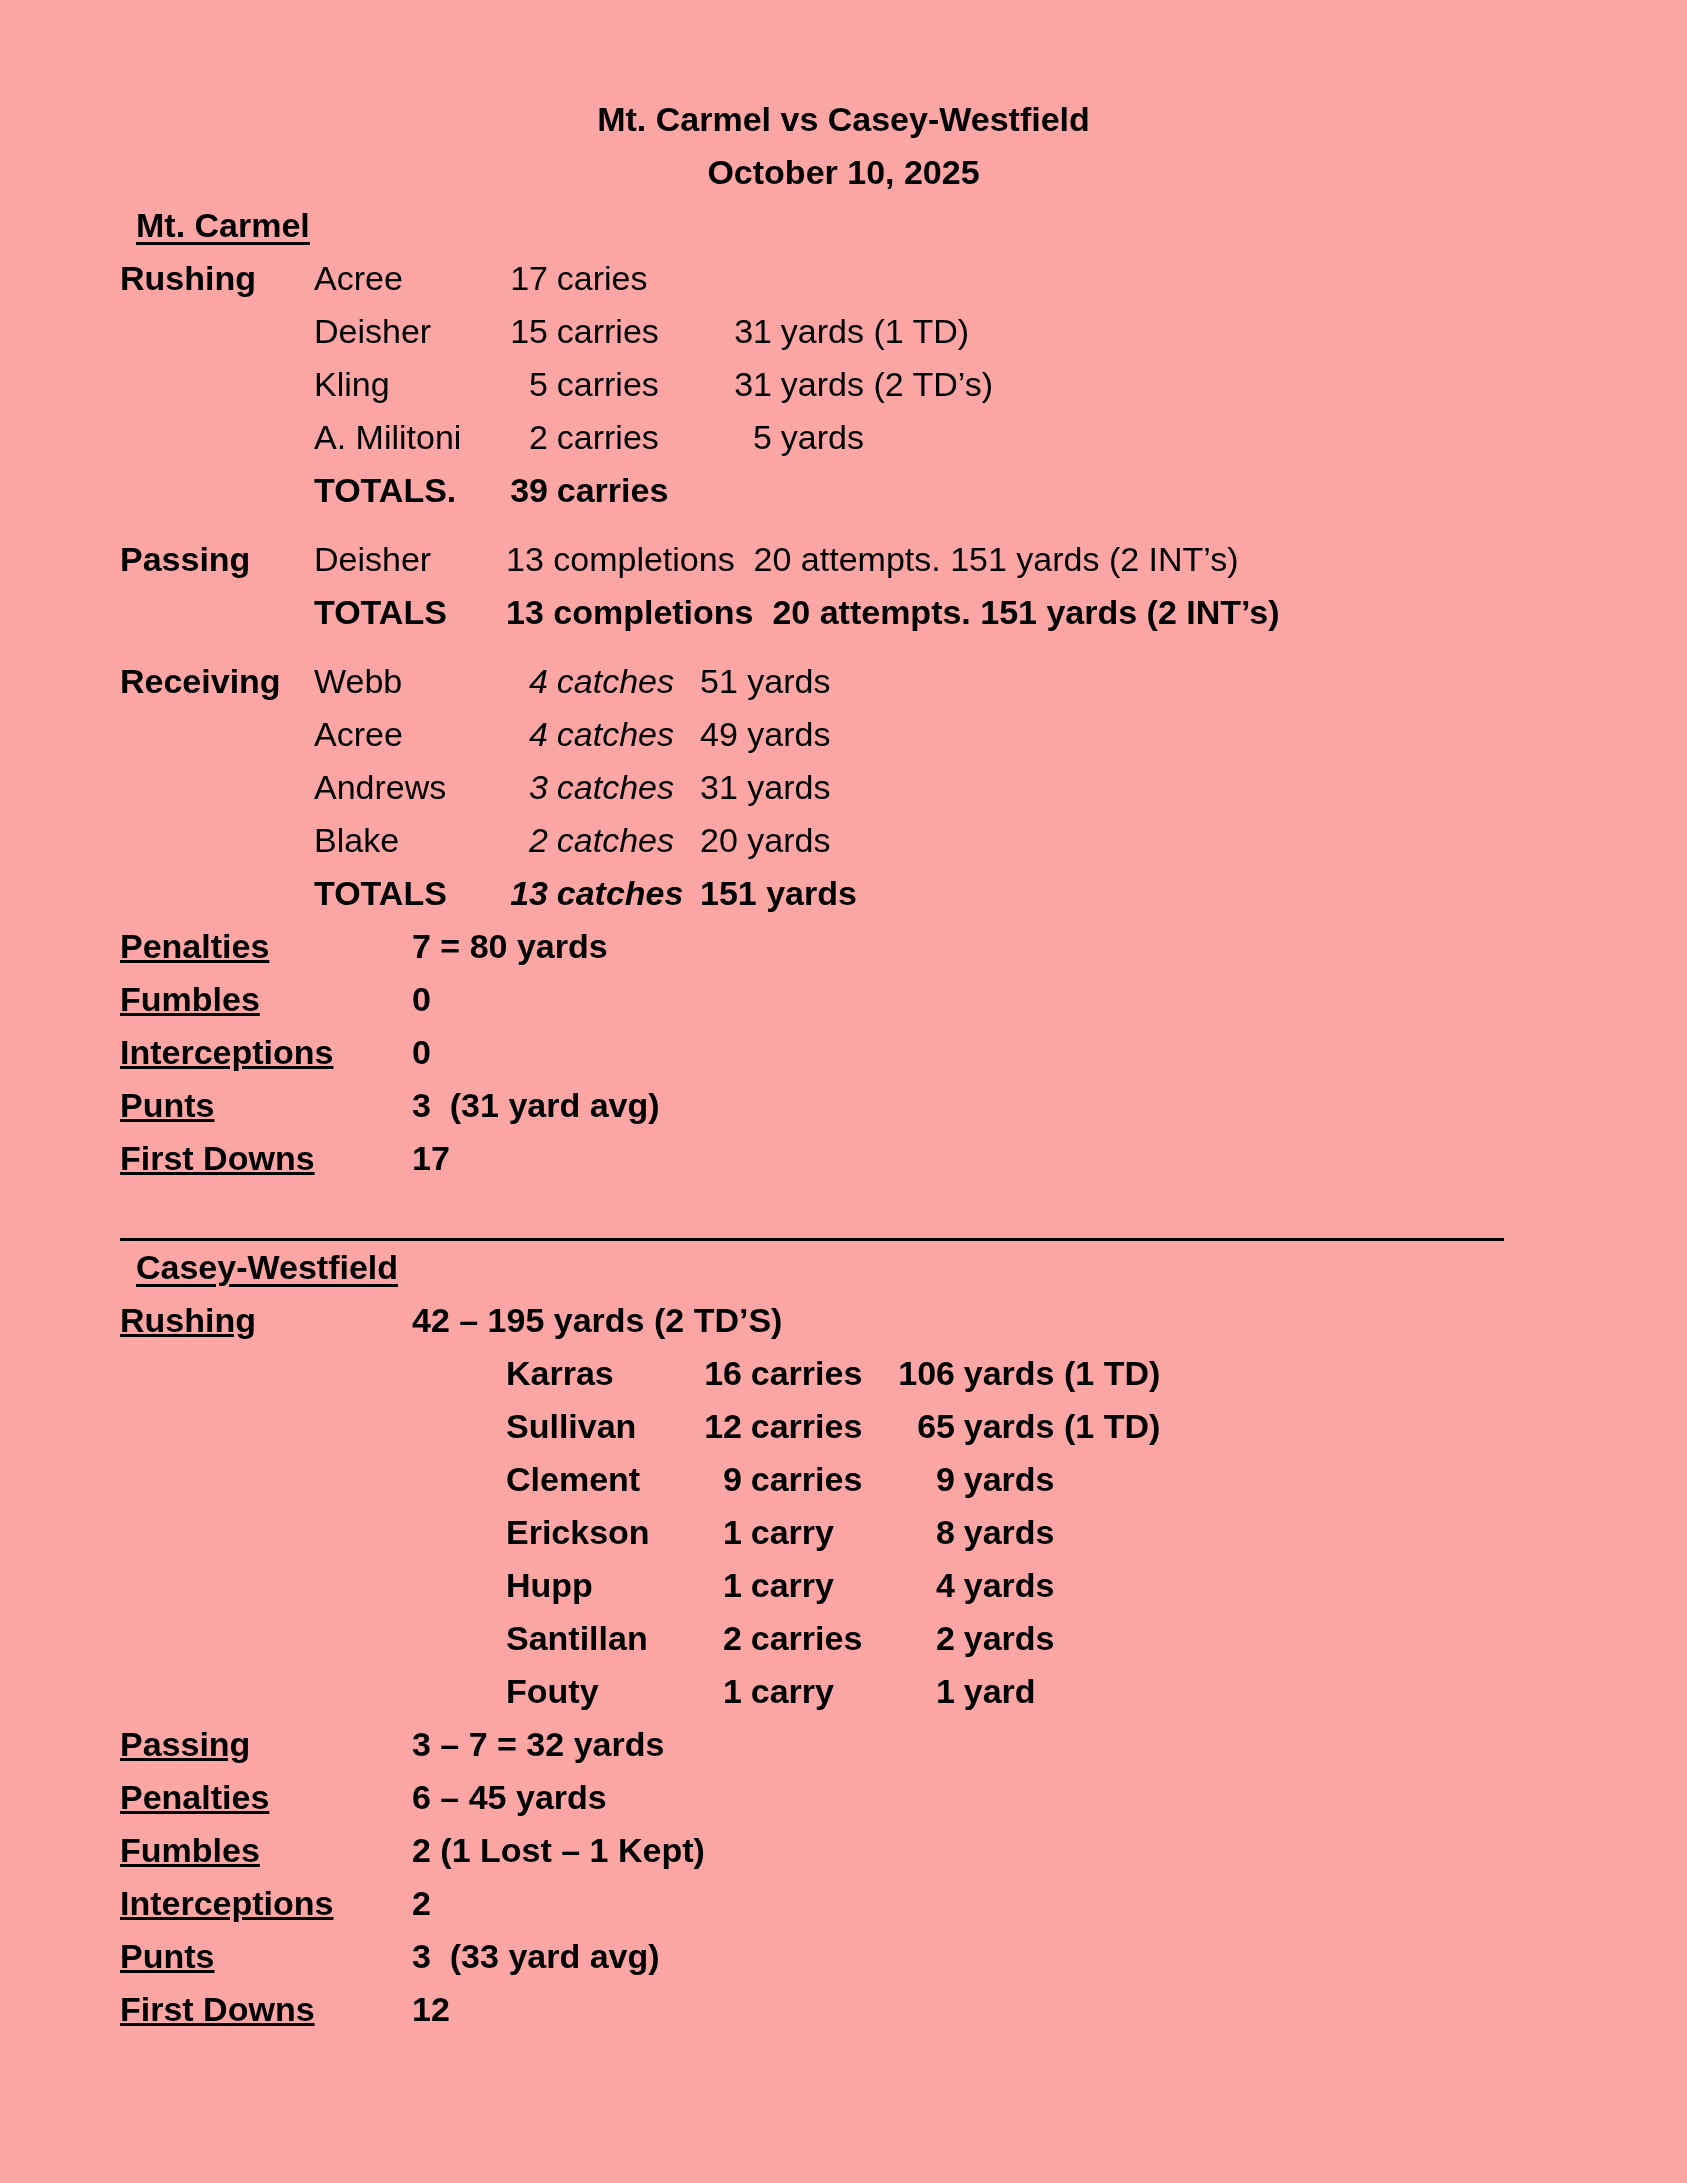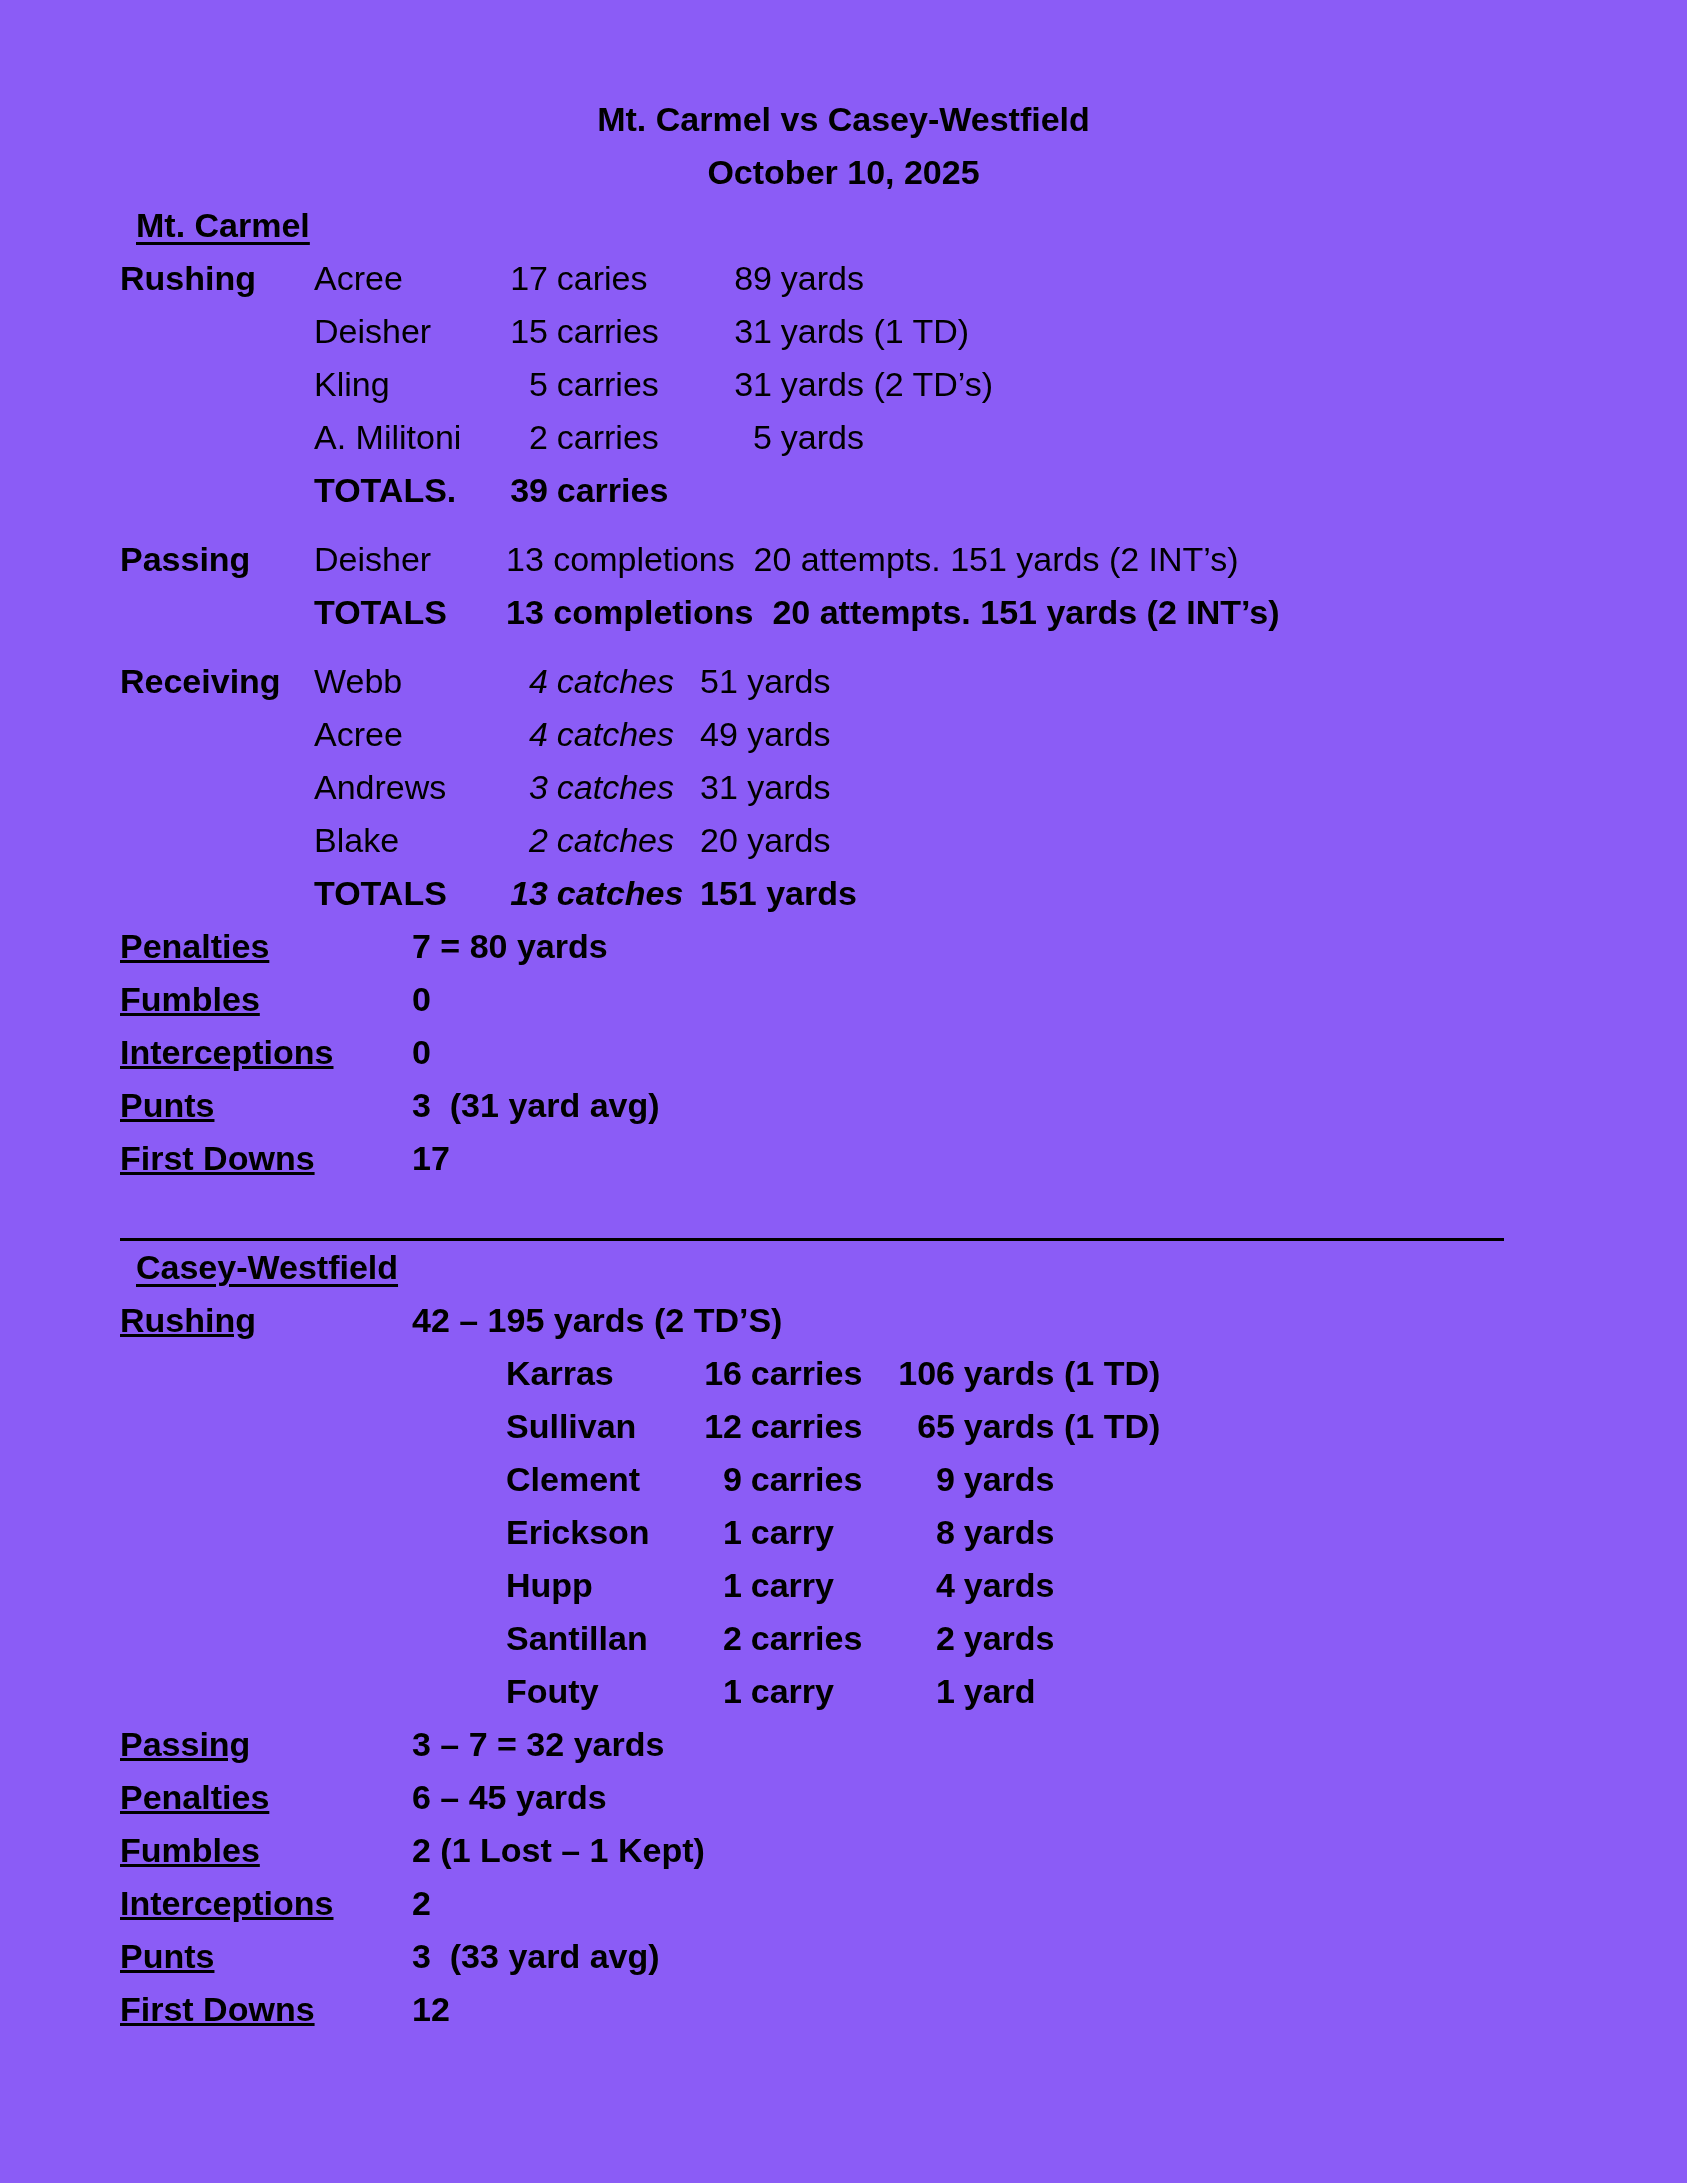--- a/index.html
+++ b/index.html
@@ -1,20 +1,20 @@
 <!DOCTYPE html>
 <html style="font-size:10.8px"><head>
 <meta charset="utf-8">
 <style>
   * { margin:0; padding:0; box-sizing:border-box; }
   html,body { background:#ffffff; }
   .page {
     position:relative;
     width:1687px; height:2183px;
-    background:#8b5cf6;
+    background:#fca5a5;
     color:#000000;
     font-family:"Liberation Sans", sans-serif;
     font-size:34px;
     padding:93px 120px 8px 120px;
     overflow:hidden;
   }
   .b { font-weight:700; }
   .u { text-decoration:underline; text-decoration-thickness:2.7px; text-underline-offset:4.7px;margin-left:16px; }
   .row { display:flex; line-height:53px; white-space:nowrap; }
   .title-line { text-align:center; line-height:53px; }
@@ -62,21 +62,20 @@
 
   <div class="row">
       <span class="b u">Mt. Carmel</span>
     </div>
 
   <div>
     <div class="row">
       <div class="c-lab b">Rushing</div>
       <div class="c-name">Acree</div>
       <div class="c-car"><span class="n n62 pw">17</span><span class="t pw">caries</span></div>
-      <div class="c-yd"><span class="n n95 pw">89</span><span class="t pw">yards</span></div>
     </div>
     <div class="row">
       <div class="c-lab"></div>
       <div class="c-name">Deisher</div>
       <div class="c-car"><span class="n n62 pw">15</span><span class="t pw">carries</span></div>
       <div class="c-yd"><span class="n n95 pw">31</span><span class="t pw">yards (1 TD)</span></div>
     </div>
     <div class="row">
       <div class="c-lab"></div>
       <div class="c-name">Kling</div>

